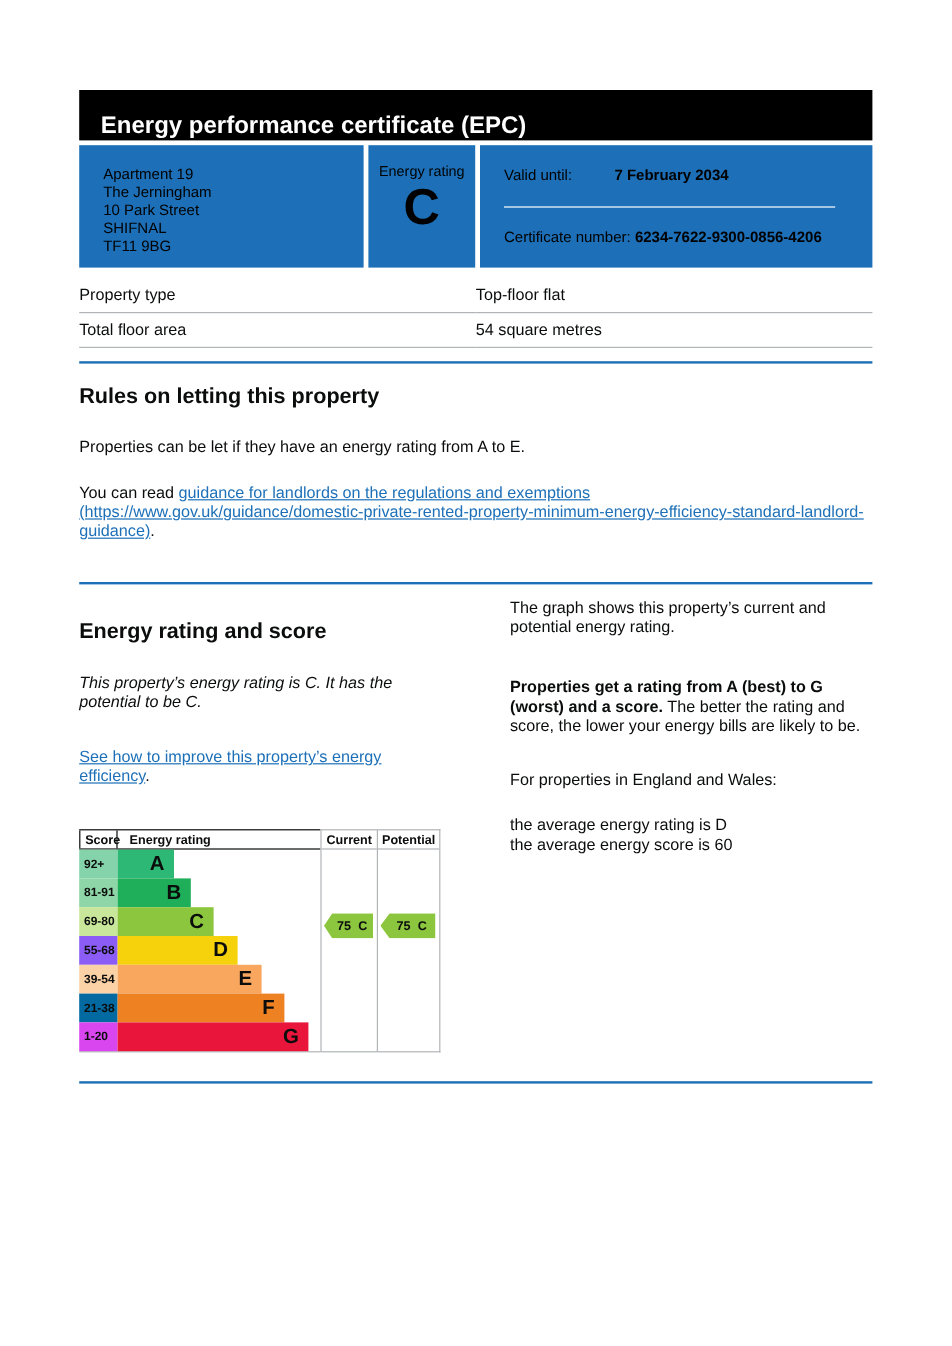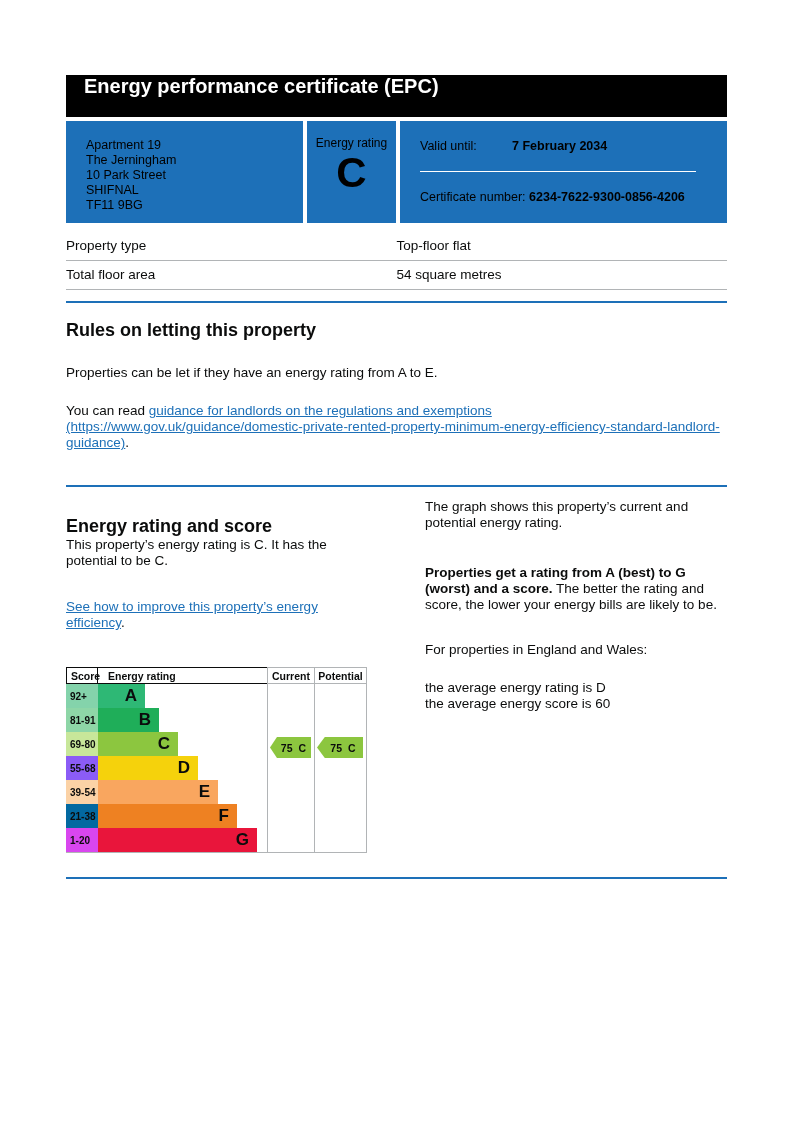--- a/index.html
+++ b/index.html
@@ -6,31 +6,31 @@
   html,body { background:#fff; }
   body {
     width:793px; height:1122px;
     font-family:"Liberation Sans", sans-serif;
     color:#0b0c0c;
     position:relative;
   }
   .content { width:661px; margin-left:66px; padding-top:75px; }
 
   
-  .title-bar { background:#000; height:42px; display:flex; align-items:flex-start; padding-left:18px; }
+  .title-bar { background:#000; height:42px; display:flex; align-items:flex-end; padding-left:18px; }
   .title-bar h1 { color:#fff; font-size:20px; font-weight:bold; }
 
   
   .blue-panels { display:flex; gap:4px; height:102px; margin-top:4px; }
   .panel { background:#1d70b8; color:#000000; }
   .panel-address { width:237px; padding:17px 10px 0 20px; font-size:12.5px; line-height:15px; }
   .panel-rating { width:89px; text-align:center; padding-top:15px; }
   .rating-label { font-size:12px; }
   .rating-letter { font-size:42px; font-weight:bold; line-height:46px; }
-  .panel-validity { flex:1; padding:0 16px 0 20px; font-size:12.5px; display:flex; flex-direction:column; }
+  .panel-validity { flex:1; padding:0 16px 0 20px; font-size:12.5px; display:flex; flex-direction:column;justify-content:space-between; }
   .validity-row { height:50px; display:flex; align-items:center; }
   .validity-row .lbl { width:92px; flex:none; }
   .validity-row .val { font-weight:bold; }
   .white-rule { border:none; border-top:1px solid #fff; margin-right:15px; }
 
   
   .prop-table { width:100%; border-collapse:collapse; margin-top:9px; font-size:13.5px; }
   .prop-table td { border-bottom:1px solid #b1b4b6; padding:6px 0 7px; text-align:left; font-weight:normal; }
   .prop-table td.cell-value { width:50%; }
 
@@ -43,21 +43,21 @@
   p { font-size:13.5px; line-height:16px; }
   a { color:#1d70b8; text-decoration:underline; cursor:pointer; }
 
   .rules-section p.p1 { margin-top:24px; }
   .rules-section p.p2 { margin-top:22px; max-width:661px; }
 
   
   .two-col { display:flex; margin-top:12px; }
   .col-left { width:300px; flex:none; margin-right:59px; }
   .col-right { width:302px; flex:none; }
-  .col-left .summary-p { max-width:295px; }
+  .col-left .summary-p { margin-top:24px; max-width:295px;font-style:italic; }
   .col-left .link-p { margin-top:30px; max-width:290px; }
   .col-right .graph-intro { }
   .col-right .explain-p { margin-top:34px; }
   .col-right .region-p { margin-top:29px; }
   .col-right .avg-p { margin-top:22px; }
 
   
   .epc-chart { display:flex; margin-top:36px; width:301px; }
   .chart-left { width:201px; flex:none; border-bottom:1px solid #b1b4b6; }
   .chart-head-left { height:17px; border-top:1px solid #0b0c0c; border-bottom:1px solid #0b0c0c; display:flex; align-items:stretch; font-weight:bold; font-size:10.5px; }

